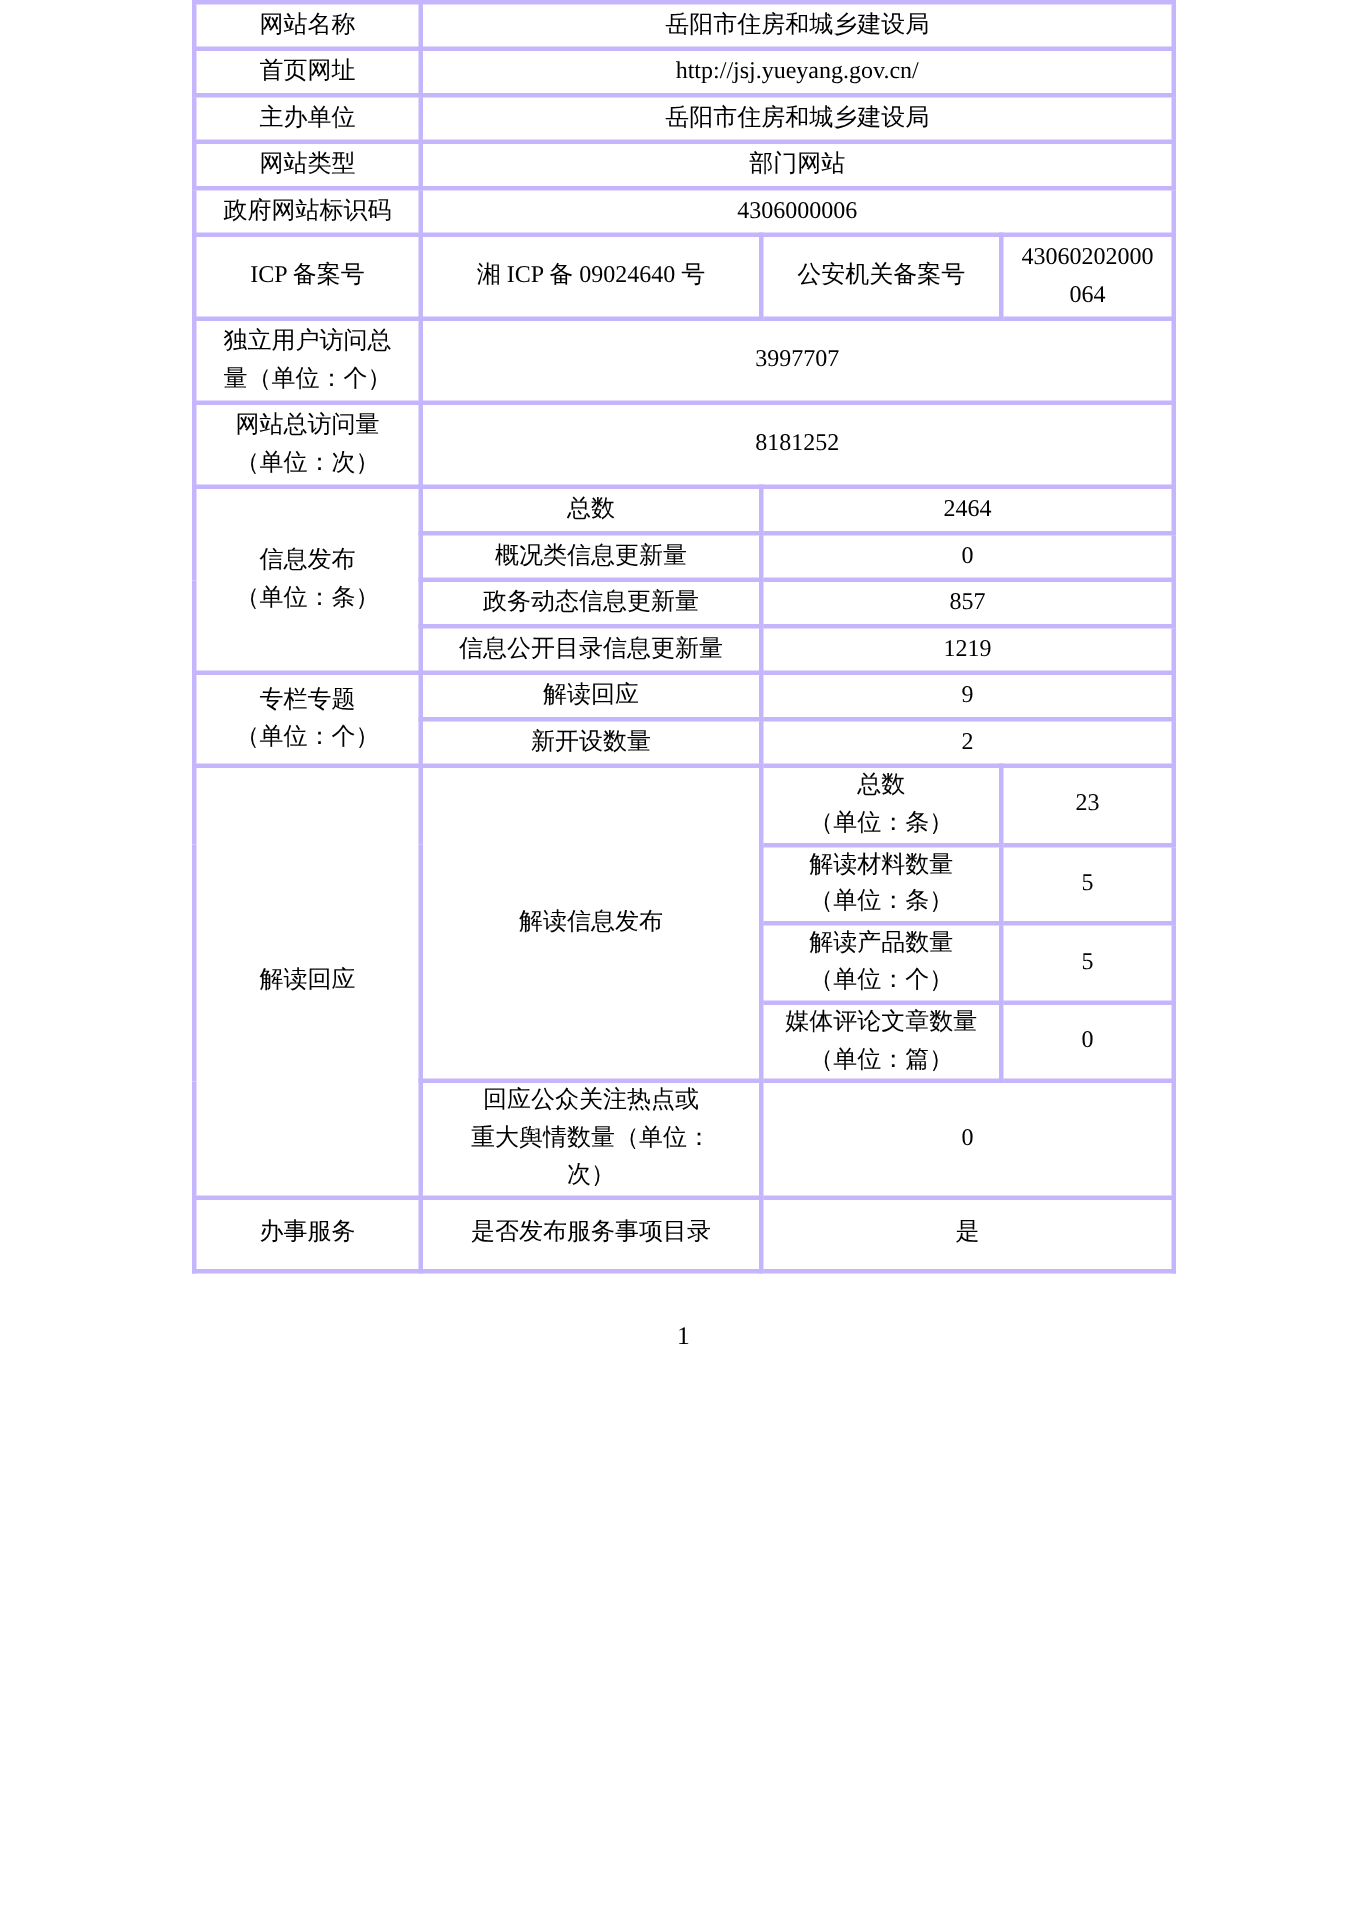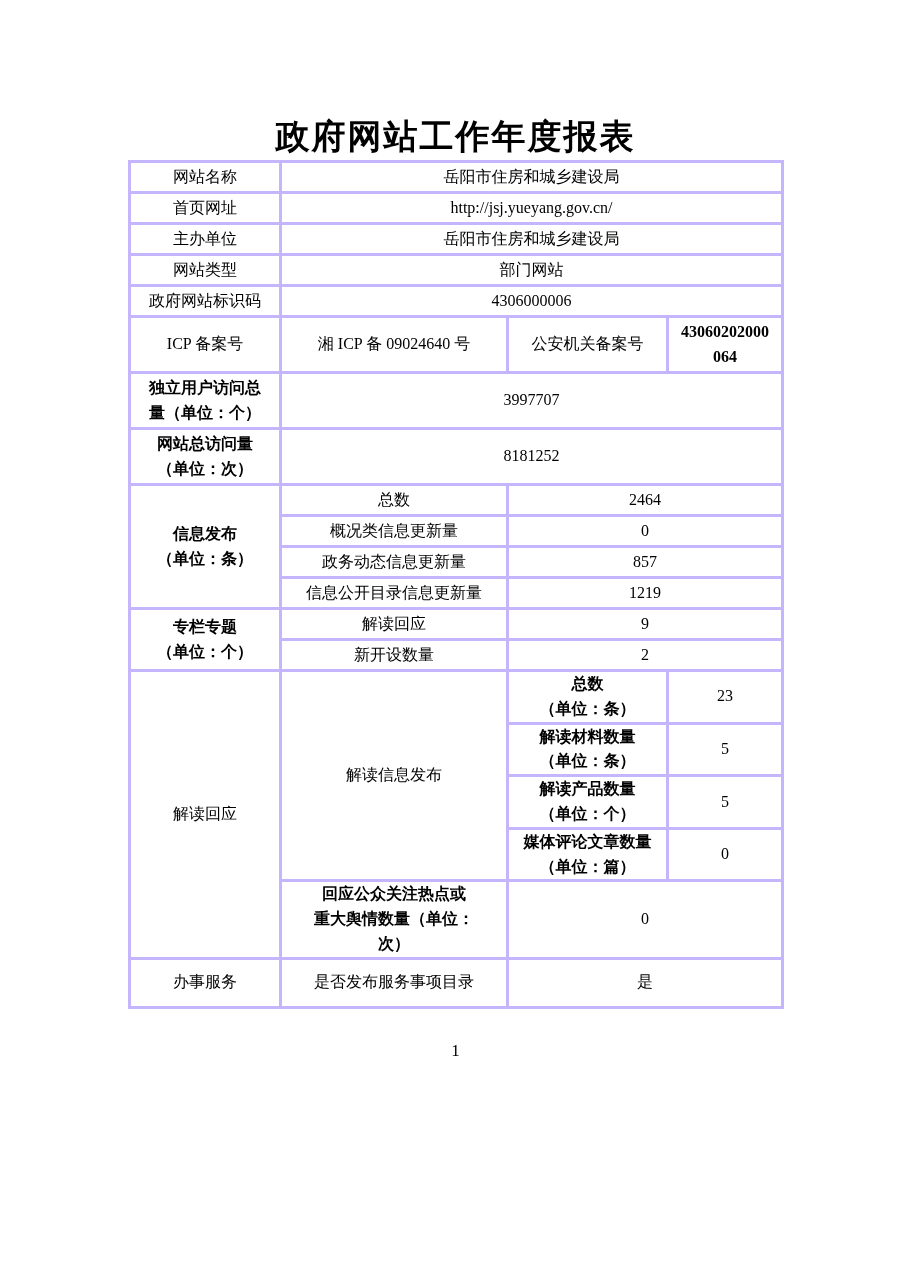--- a/index.html
+++ b/index.html
@@ -51,41 +51,40 @@
   }
   table.report td {
     border: 3px solid #c4b5fd;
     text-align: center;
     vertical-align: middle;
     font-size: 16px;
     line-height: 1.55;
     padding: 0 2px;
     overflow: hidden;
   }
-  .pre { white-space: pre-line; font-weight: bold; }
+  .pre { white-space: pre-line; }
   tr.h31 { height: 31px; }
   tr.h56 { height: 56px; }
   tr.h52 { height: 52px; }
   tr.h77 { height: 77px; margin-top: 42px; }
   tr.h49 { height: 49px; }
   td.va-top { vertical-align: top; padding-top: 4px; }
-  td.va-bottom { vertical-align: bottom; padding-bottom: 3px; }
+  td.va-bottom { vertical-align: bottom; padding-bottom: 3px; font-family: Liberation Mono, monospace; }
   .page-number {
     margin-top: 32px;
     text-align: center;
     font-size: 17px;
   }
 </style>
 </head>
 <body>
 
 <div class="page">
   <div class="content">
 
-    <h1 class="doc-title">政府网站工作年度报表</h1>
 
     <table class="report">
       <colgroup>
         <col style="width:151px">
         <col style="width:227px">
         <col style="width:160px">
         <col style="width:115px">
       </colgroup>
 
       <tbody>

